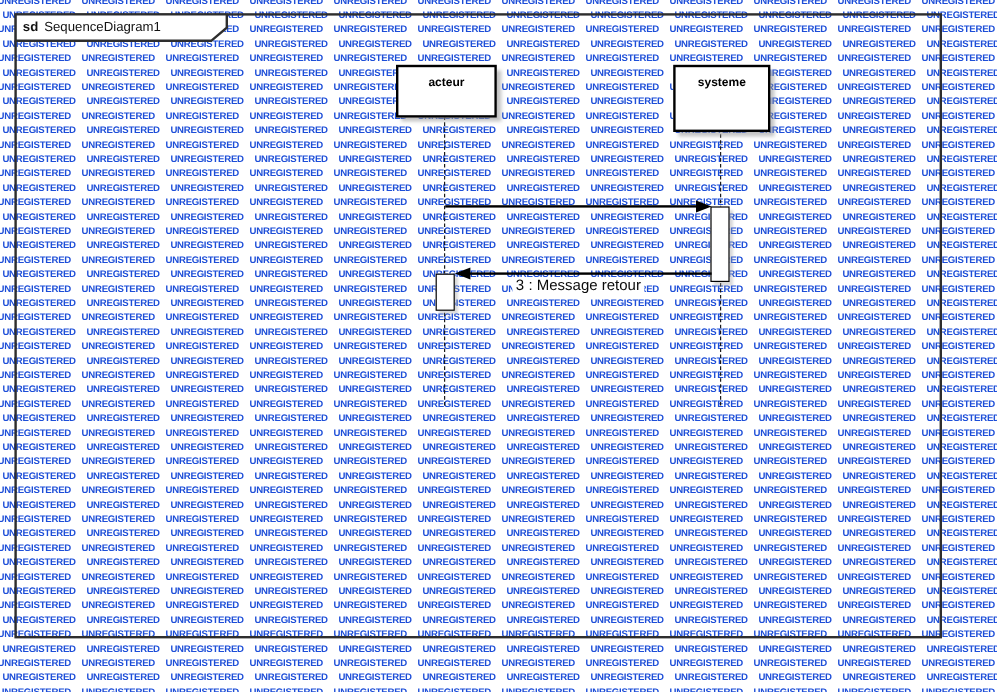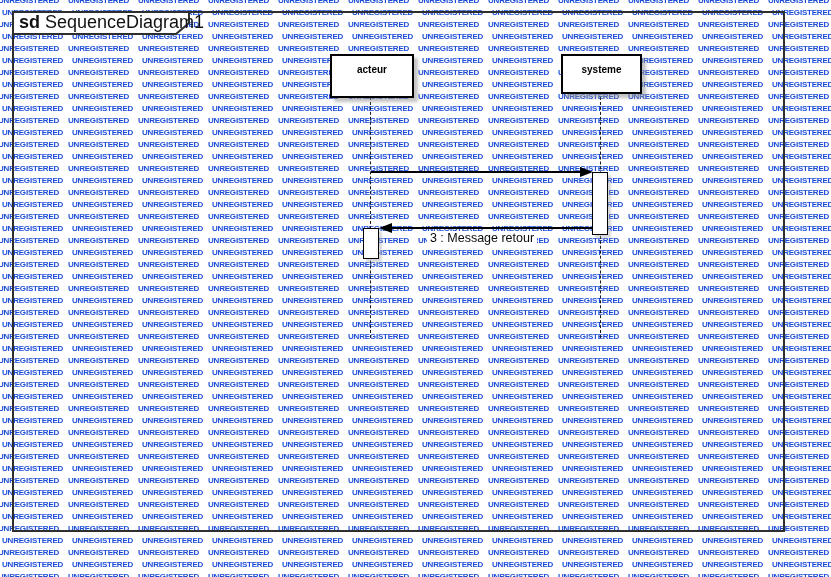--- a/index.html
+++ b/index.html
@@ -23,41 +23,41 @@
     position:absolute; left:12px; top:11px; width:773px; height:521px;
     border:2px solid #2e2e2e; box-sizing:border-box; z-index:1;
     background:transparent;
   }
   #frame-tab {
     position:absolute; left:12px; top:11px; width:179px; height:25px; z-index:3;
   }
   #frame-tab svg { position:absolute; left:0; top:0; }
   #frame-tab-text {
     position:absolute; left:7px; top:0; height:23px;
-    display:flex; align-items:center; font-size:18px; color:#111;
+    display:flex; align-items:center; font-size:11px; color:#111;
     white-space:nowrap;
   }
   #frame-tab-text .kw { font-weight:bold; margin-right:5px; }
 
   
   .lifeline-line {
     position:absolute; width:0; border-left:1px dashed #1a1a1a; z-index:1;
   }
   #lifeline-line-acteur  { left:370px; top:97px; height:241px; }
   #lifeline-line-systeme { left:600px; top:97px; height:241px; }
 
   .lifeline-head {
     position:absolute; background:#fff; border:2px solid #000;
     box-sizing:border-box; z-index:2;
     box-shadow:4px 4px 3px rgba(145,145,145,0.55);
     display:flex; justify-content:center; align-items:flex-start;
     font-weight:bold; font-size:10px; color:#000; padding-top:8px;
   }
   #lifeline-head-acteur  { left:330px; top:54px; width:84px; height:44px; }
-  #lifeline-head-systeme { left:561px; top:54px; width:81px; height:40px; }
+  #lifeline-head-systeme { left:561px; top:54px; width:81px; height:56px; }
 
   
   .activation {
     position:absolute; background:#fff; border:1.5px solid #000;
     box-sizing:border-box; z-index:3;
     box-shadow:3px 3px 2px rgba(160,160,160,0.4);
   }
   #activation-systeme { left:592px; top:172px; width:16px; height:63px; }
   #activation-acteur  { left:363px; top:228px; width:16px; height:31px; }
 

